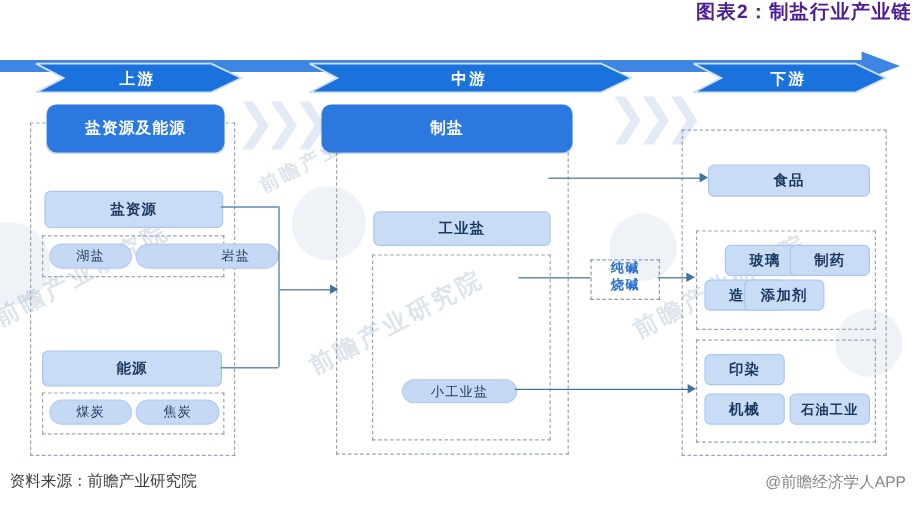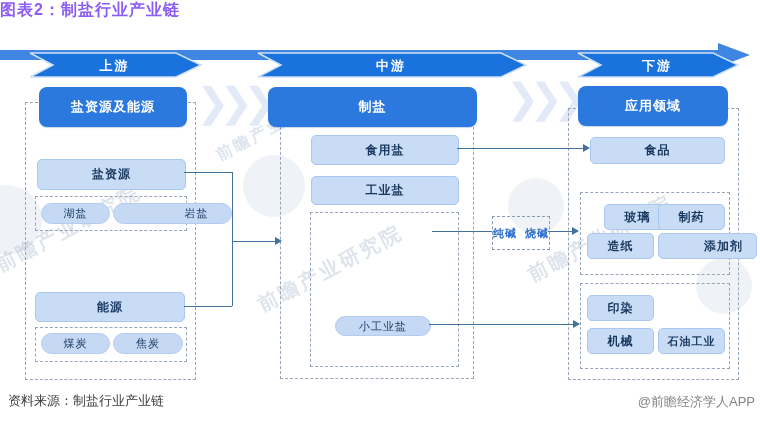--- a/index.html
+++ b/index.html
@@ -1,32 +1,32 @@
 <!DOCTYPE html>
 <html><head>
 <meta charset="utf-8">
 <style>
   html,body{margin:0;padding:0;background:#fff;}
   #stage{position:relative;width:760px;height:424px;background:#ffffff;overflow:hidden;
          font-family:"Liberation Sans","DejaVu Sans",sans-serif;}
   .abs{position:absolute;}
   
-  .title{left:0;top:8;width:760px;text-align:left;font-size:16px;font-weight:bold;color:#8b5cf6;letter-spacing:1px;}
+  .title{left:0;top:8;width:760px;text-align:right;font-size:16px;font-weight:bold;color:#4c1d95;letter-spacing:1px;}
   
   .stage-label{top:56px;height:20px;line-height:20px;text-align:center;color:#ffffff;font-weight:bold;font-size:13px;letter-spacing:2px;}
   
   .dash{border:1px dashed #96a5b8;background:transparent;}
   .hdr{background:#2b79df;border-radius:8px;color:#ffffff;font-weight:bold;font-size:13px;
        display:flex;align-items:center;justify-content:center;letter-spacing:1px;box-shadow:0 1px 1px rgba(40,90,170,.25);}
   .box{background:#c9dcf6;border:1px solid #aac7ef;border-radius:5px;color:#17375e;font-weight:bold;font-size:12px;
        display:flex;align-items:center;justify-content:center;letter-spacing:1px;}
   .pill{background:#c5d9f5;border:1px solid #b3ccf0;border-radius:11px;color:#17375e;font-weight:normal;font-size:11px;
        display:flex;align-items:center;justify-content:center;letter-spacing:1px;}
   .linkbox{border:1px dashed #8a9bb0;color:#2e6fd0;font-weight:bold;font-size:11px;line-height:14px;
-       display:flex;flex-direction:row;align-items:center;justify-content:space-between;letter-spacing:1px;}
+       display:flex;flex-direction:column;align-items:center;justify-content:flex-start;letter-spacing:1px;}
   
   .line-h{height:1px;background:#41719c;}
   .line-v{width:1px;background:#41719c;}
   .arr{width:0;height:0;border-top:4px solid transparent;border-bottom:4px solid transparent;border-left:7px solid #41719c;}
   
   .src{left:8px;top:392px;font-size:13px;color:#3c3c3c;}
   .credit{right:5px;top:393px;font-size:13px;color:#848484;}
   
   .wm-chev{color:#e3eaf7;font-size:40px;font-weight:bold;letter-spacing:-10px;line-height:40px;}
   .wm-text{color:rgba(125,146,180,0.25);font-size:20px;font-weight:bold;white-space:nowrap;
@@ -68,54 +68,52 @@
   <div class="abs dash" style="left:35px;top:196px;width:150px;height:33px;"></div>
   <div class="abs pill" style="left:41px;top:203px;width:67px;height:19px;">湖盐</div>
   <div class="abs pill" style="left:113px;top:203px;width:69px;height:19px;padding-left:48px;">岩盐</div>
   <div class="abs box" style="left:35px;top:292px;width:148px;height:28px;">能源</div>
   <div class="abs dash" style="left:35px;top:327px;width:150px;height:33px;"></div>
   <div class="abs pill" style="left:113px;top:333px;width:68px;height:19px;">焦炭</div>
   <div class="abs pill" style="left:41px;top:333px;width:67px;height:19px;">煤炭</div>
 
   <div class="abs dash" style="left:280px;top:107px;width:192px;height:270px;"></div>
   <div class="abs hdr" style="left:268px;top:87px;width:209px;height:40px;">制盐</div>
-  <div class="abs box" style="left:311px;top:135px;width:146px;height:28px;">食用盐</div>
   <div class="abs box" style="left:311px;top:176px;width:146px;height:27px;">工业盐</div>
   <div class="abs dash" style="left:310px;top:212px;width:147px;height:153px;"></div>
   <div class="abs pill" style="left:335px;top:316px;width:94px;height:18px;">小工业盐</div>
 
   <div class="abs linkbox" style="left:492px;top:216px;width:56px;height:32px;">
     <span>纯碱</span>
     <span>烧碱</span>
   </div>
 
   <div class="abs dash" style="left:568px;top:108px;width:169px;height:270px;"></div>
-  <div class="abs hdr" style="left:578px;top:86px;width:150px;height:40px;">应用领域</div>
   <div class="abs box" style="left:590px;top:137px;width:133px;height:25px;text-align:right;">食品</div>
 
   <div class="abs dash" style="left:580px;top:192px;width:148px;height:81px;"></div>
   <div class="abs box" style="left:604px;top:204px;width:65px;height:24px;">玻璃</div>
   <div class="abs box" style="left:658px;top:204px;width:65px;height:24px;">制药</div>
   <div class="abs box" style="left:587px;top:233px;width:65px;height:24px;">造纸</div>
-  <div class="abs box" style="left:658px;top:233px;width:65px;height:24px;padding-left:32px;">添加剂</div>
+  <div class="abs box" style="left:620px;top:233px;width:65px;height:24px;">添加剂</div>
 
   <div class="abs dash" style="left:580px;top:283px;width:148px;height:84px;"></div>
   <div class="abs box" style="left:587px;top:295px;width:65px;height:24px;">印染</div>
   <div class="abs box" style="left:587px;top:328px;width:65px;height:24px;">机械</div>
   <div class="abs box" style="left:658px;top:328px;width:65px;height:24px;font-size:11px;">石油工业</div>
 
   <div class="abs line-h" style="left:184px;top:172px;width:48px;"></div>
   <div class="abs line-v" style="left:232px;top:172px;height:134px;"></div>
   <div class="abs line-h" style="left:184px;top:306px;width:48px;"></div>
   <div class="abs line-h" style="left:233px;top:241px;width:43px;"></div>
   <div class="abs arr" style="left:275px;top:237px;"></div>
   <div class="abs line-h" style="left:457px;top:148px;width:127px;"></div>
   <div class="abs arr" style="left:583px;top:144px;"></div>
   <div class="abs line-h" style="left:432px;top:231px;width:60px;"></div>
   <div class="abs line-h" style="left:548px;top:231px;width:26px;"></div>
   <div class="abs arr" style="left:572px;top:227px;"></div>
   <div class="abs line-h" style="left:429px;top:324px;width:146px;"></div>
   <div class="abs arr" style="left:573px;top:320px;"></div>
 
-  <div class="abs src">资料来源：制盐行业产业链</div>
+  <div class="abs src">资料来源：前瞻产业研究院</div>
   <div class="abs credit">@前瞻经济学人APP</div>
 
 </div>
 
 </body></html>

